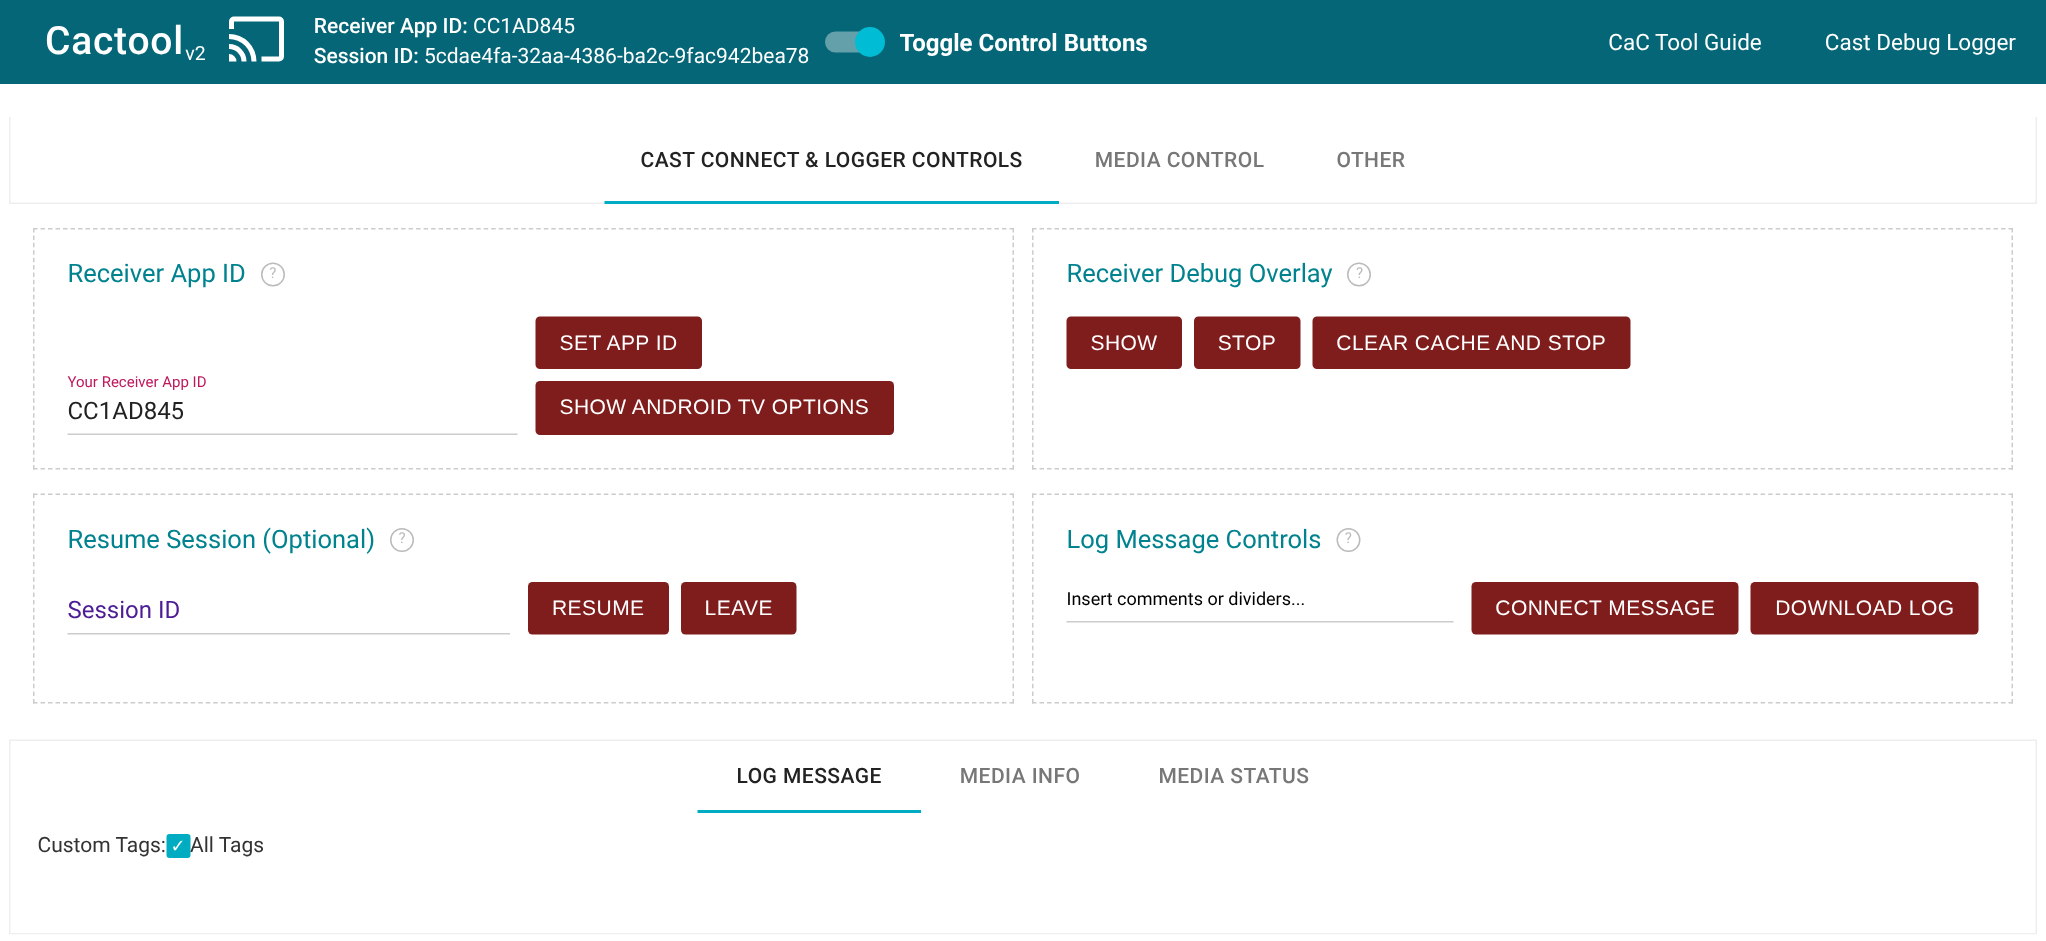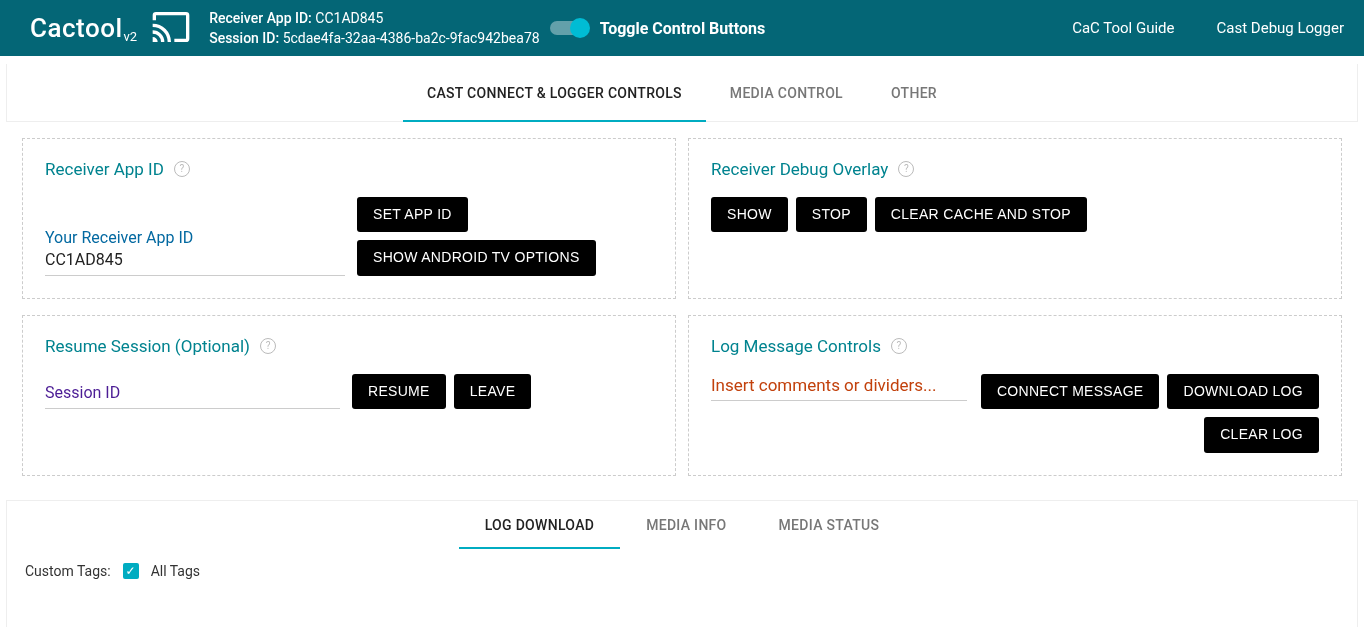--- a/index.html
+++ b/index.html
@@ -82,21 +82,21 @@
       flex: 1;
     }
     .header-link {
       color: #fff;
       text-decoration: none;
       font-size: 15px;
       margin-left: 42px;
       cursor: pointer;
     }
     .main-wrap {
-      padding: 8px 6px 0 6px;
+      padding: 22px 6px 0 6px;
     }
     .top-tabs {
       border: 1px solid #eee;
       border-top: none;
       border-bottom: 1px solid #eee;
       display: flex;
       align-items: center;
       justify-content: center;
       height: 58px;
       gap: 0;
@@ -168,22 +168,22 @@
       justify-content: space-between;
       gap: 12px;
     }
     .input-field {
       flex: 0 0 300px;
       border-bottom: 1px solid #ccc;
       padding-bottom: 4px;
     }
     .input-field.narrow { flex: 0 0 295px; }
     .input-label {
-      font-size: 16px;
-      color: #0369a1;
+      font-size: 10px;
+      color: #be185d;
       margin-bottom: 2px;
     }
     .input-value {
       font-size: 16px;
       color: #222;
       min-height: 22px;
       line-height: 22px;
     }
     .input-placeholder {
       color: #4c1d95;
@@ -197,21 +197,21 @@
     .btn-row.right-col {
       flex: 1;
       justify-content: flex-start;
     }
     .btn-row.right-align-col {
       flex: none;
       justify-content: flex-end;
       max-width: 340px;
     }
     .btn {
-      background: #000000;
+      background: #7f1d1d;
       color: #fff;
       font-size: 14px;
       font-weight: 500;
       border: none;
       border-radius: 3px;
       padding: 10px 16px;
       cursor: pointer;
       text-align: center;
       line-height: 1.1;
       letter-spacing: 0.3px;
@@ -219,22 +219,22 @@
     }
     .logmsg-card .card-body {
       align-items: flex-start;
     }
     .logmsg-input {
       flex: 1;
       border-bottom: 1px solid #ccc;
       padding-bottom: 4px;
     }
     .logmsg-input .placeholder {
-      color: #c2410c;
-      font-size: 17px;
+      color: #000000;
+      font-size: 12px;
       line-height: 22px;
     }
     .bottom-panel {
       margin: 24px 6px 0 6px;
       border: 1px solid #eee;
     }
     .bottom-tabs {
       display: flex;
       justify-content: center;
       height: 48px;
@@ -261,21 +261,20 @@
       left: 0;
       right: 0;
       bottom: 0;
       height: 2px;
       background: #00acc1;
     }
     .tags-row {
       padding: 14px 18px 50px 18px;
       display: flex;
       align-items: center;
-      gap: 12px;
       font-size: 14px;
     }
     .checkbox {
       width: 16px;
       height: 16px;
       background: #00acc1;
       border-radius: 2px;
       display: inline-flex;
       align-items: center;
       justify-content: center;
@@ -382,31 +381,30 @@
         <span>Log Message Controls</span>
         <span class="help-icon">?</span>
       </div>
       <div class="card-body">
         <div class="logmsg-input">
           <div class="placeholder">Insert comments or dividers...</div>
         </div>
         <div class="btn-row right-align-col">
           <button class="btn">CONNECT MESSAGE</button>
           <button class="btn">DOWNLOAD LOG</button>
-          <button class="btn">CLEAR LOG</button>
         </div>
       </div>
     </div>
   </div>
 
 </div>
 
 <div class="bottom-panel">
   <div class="bottom-tabs">
-    <div class="bottom-tab active">LOG DOWNLOAD</div>
+    <div class="bottom-tab active">LOG MESSAGE</div>
     <div class="bottom-tab">MEDIA INFO</div>
     <div class="bottom-tab">MEDIA STATUS</div>
   </div>
   <div class="tags-row">
     <span>Custom Tags:</span>
     <span class="checkbox">✓</span>
     <span>All Tags</span>
   </div>
 </div>
 

